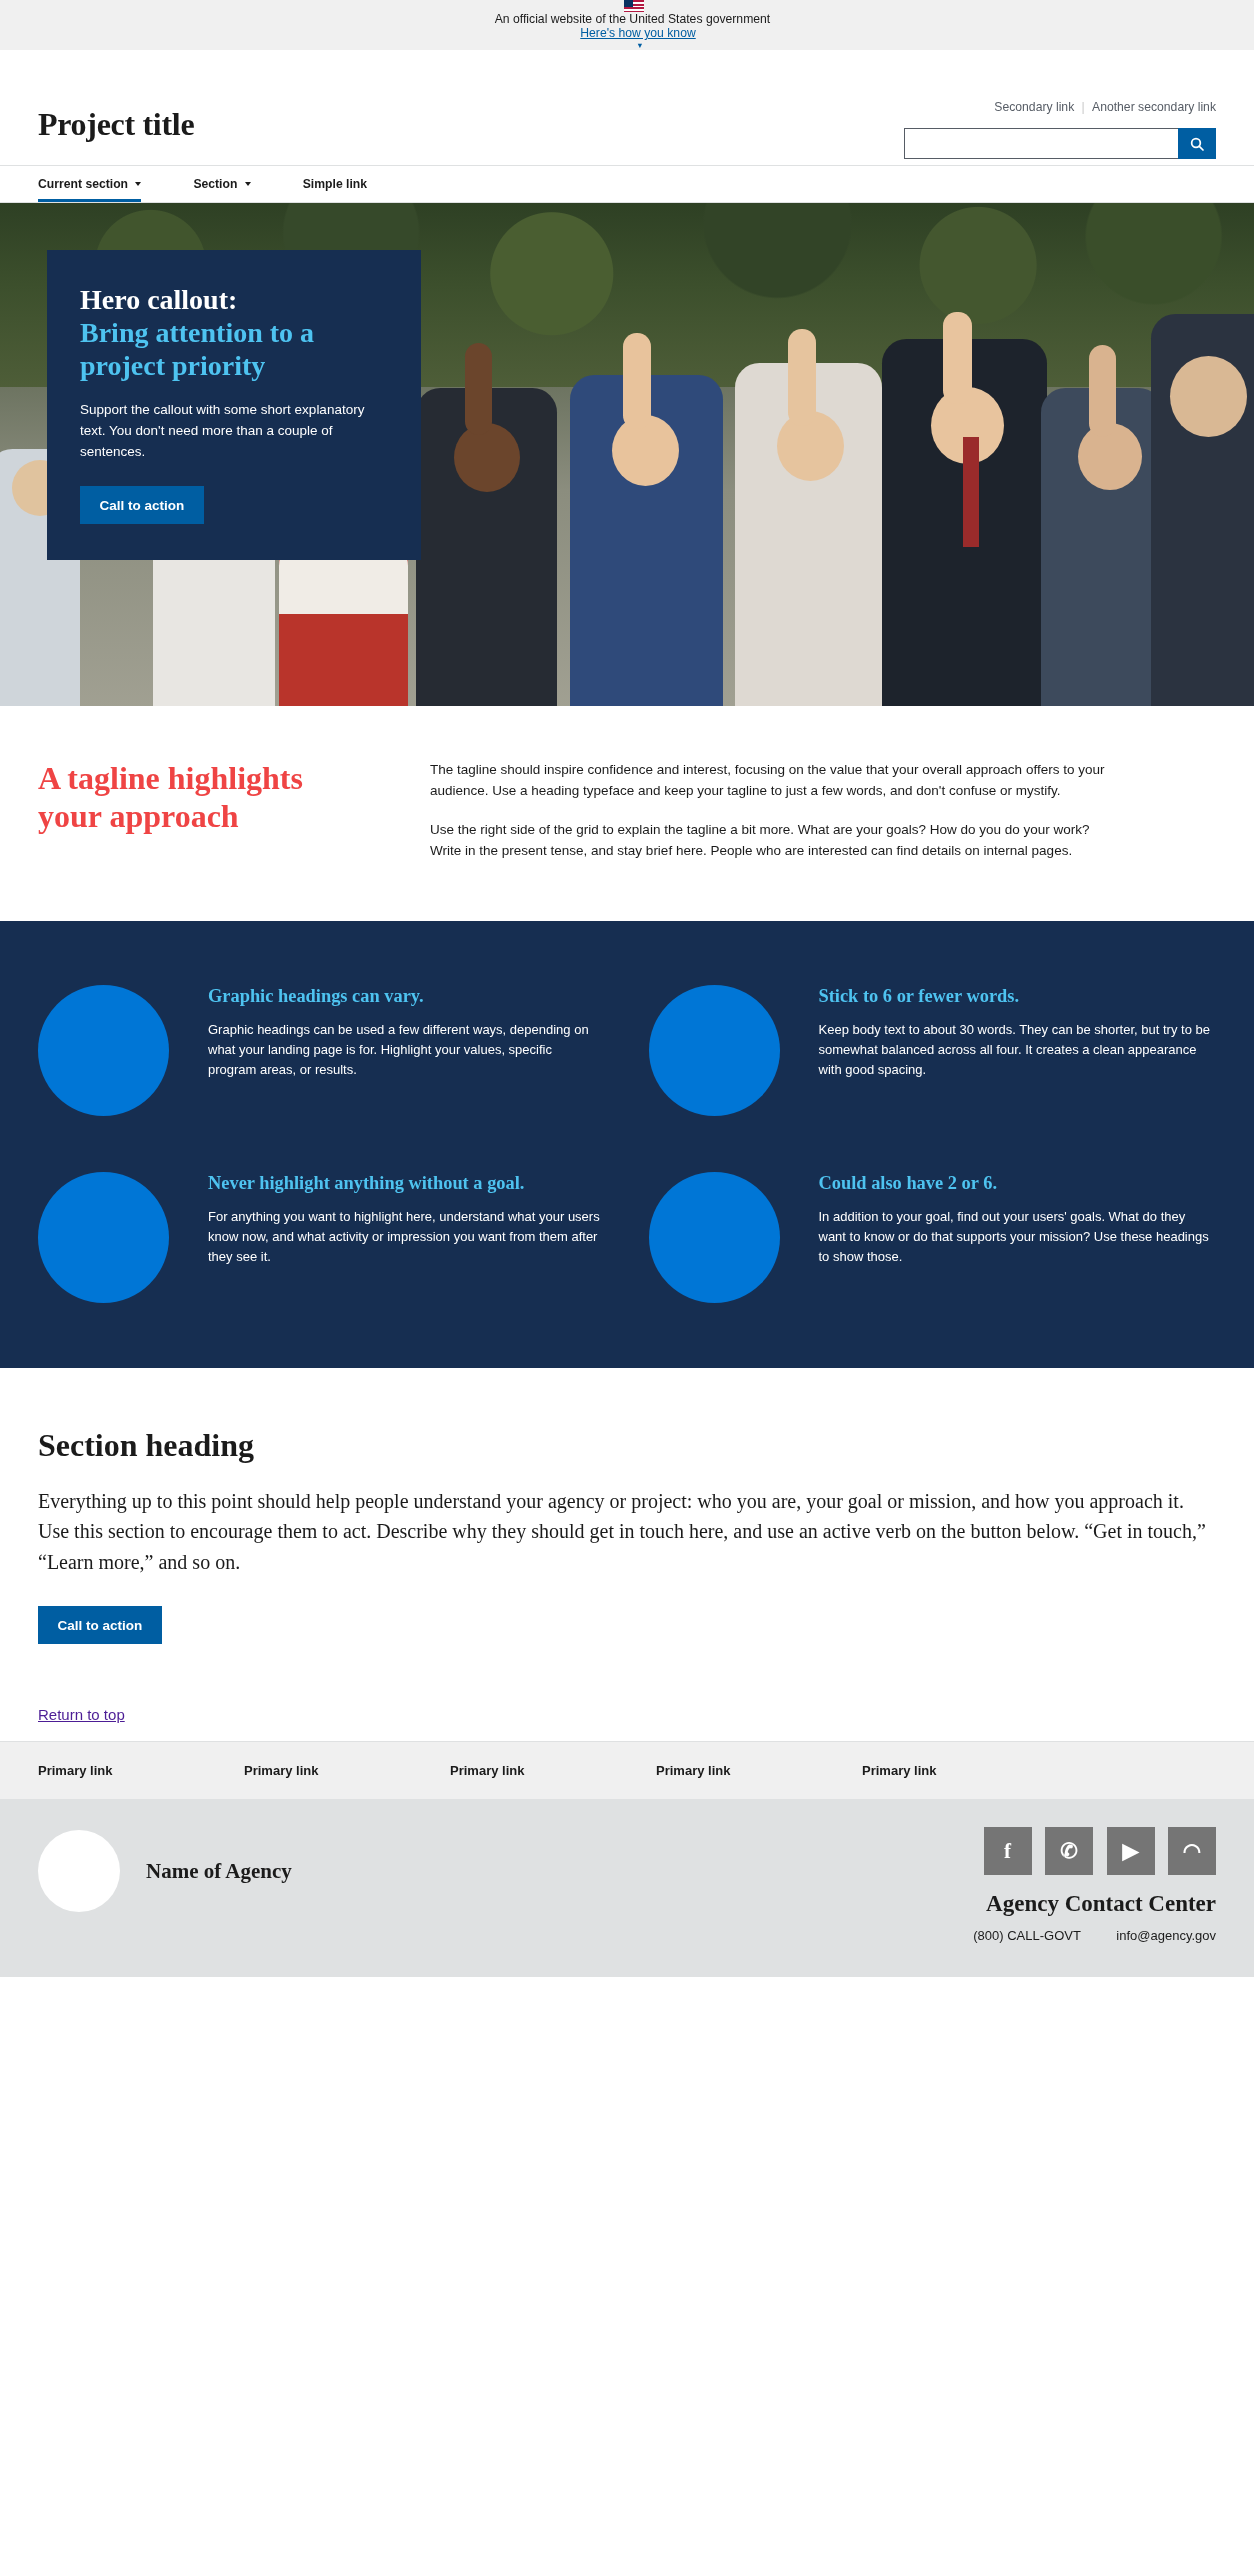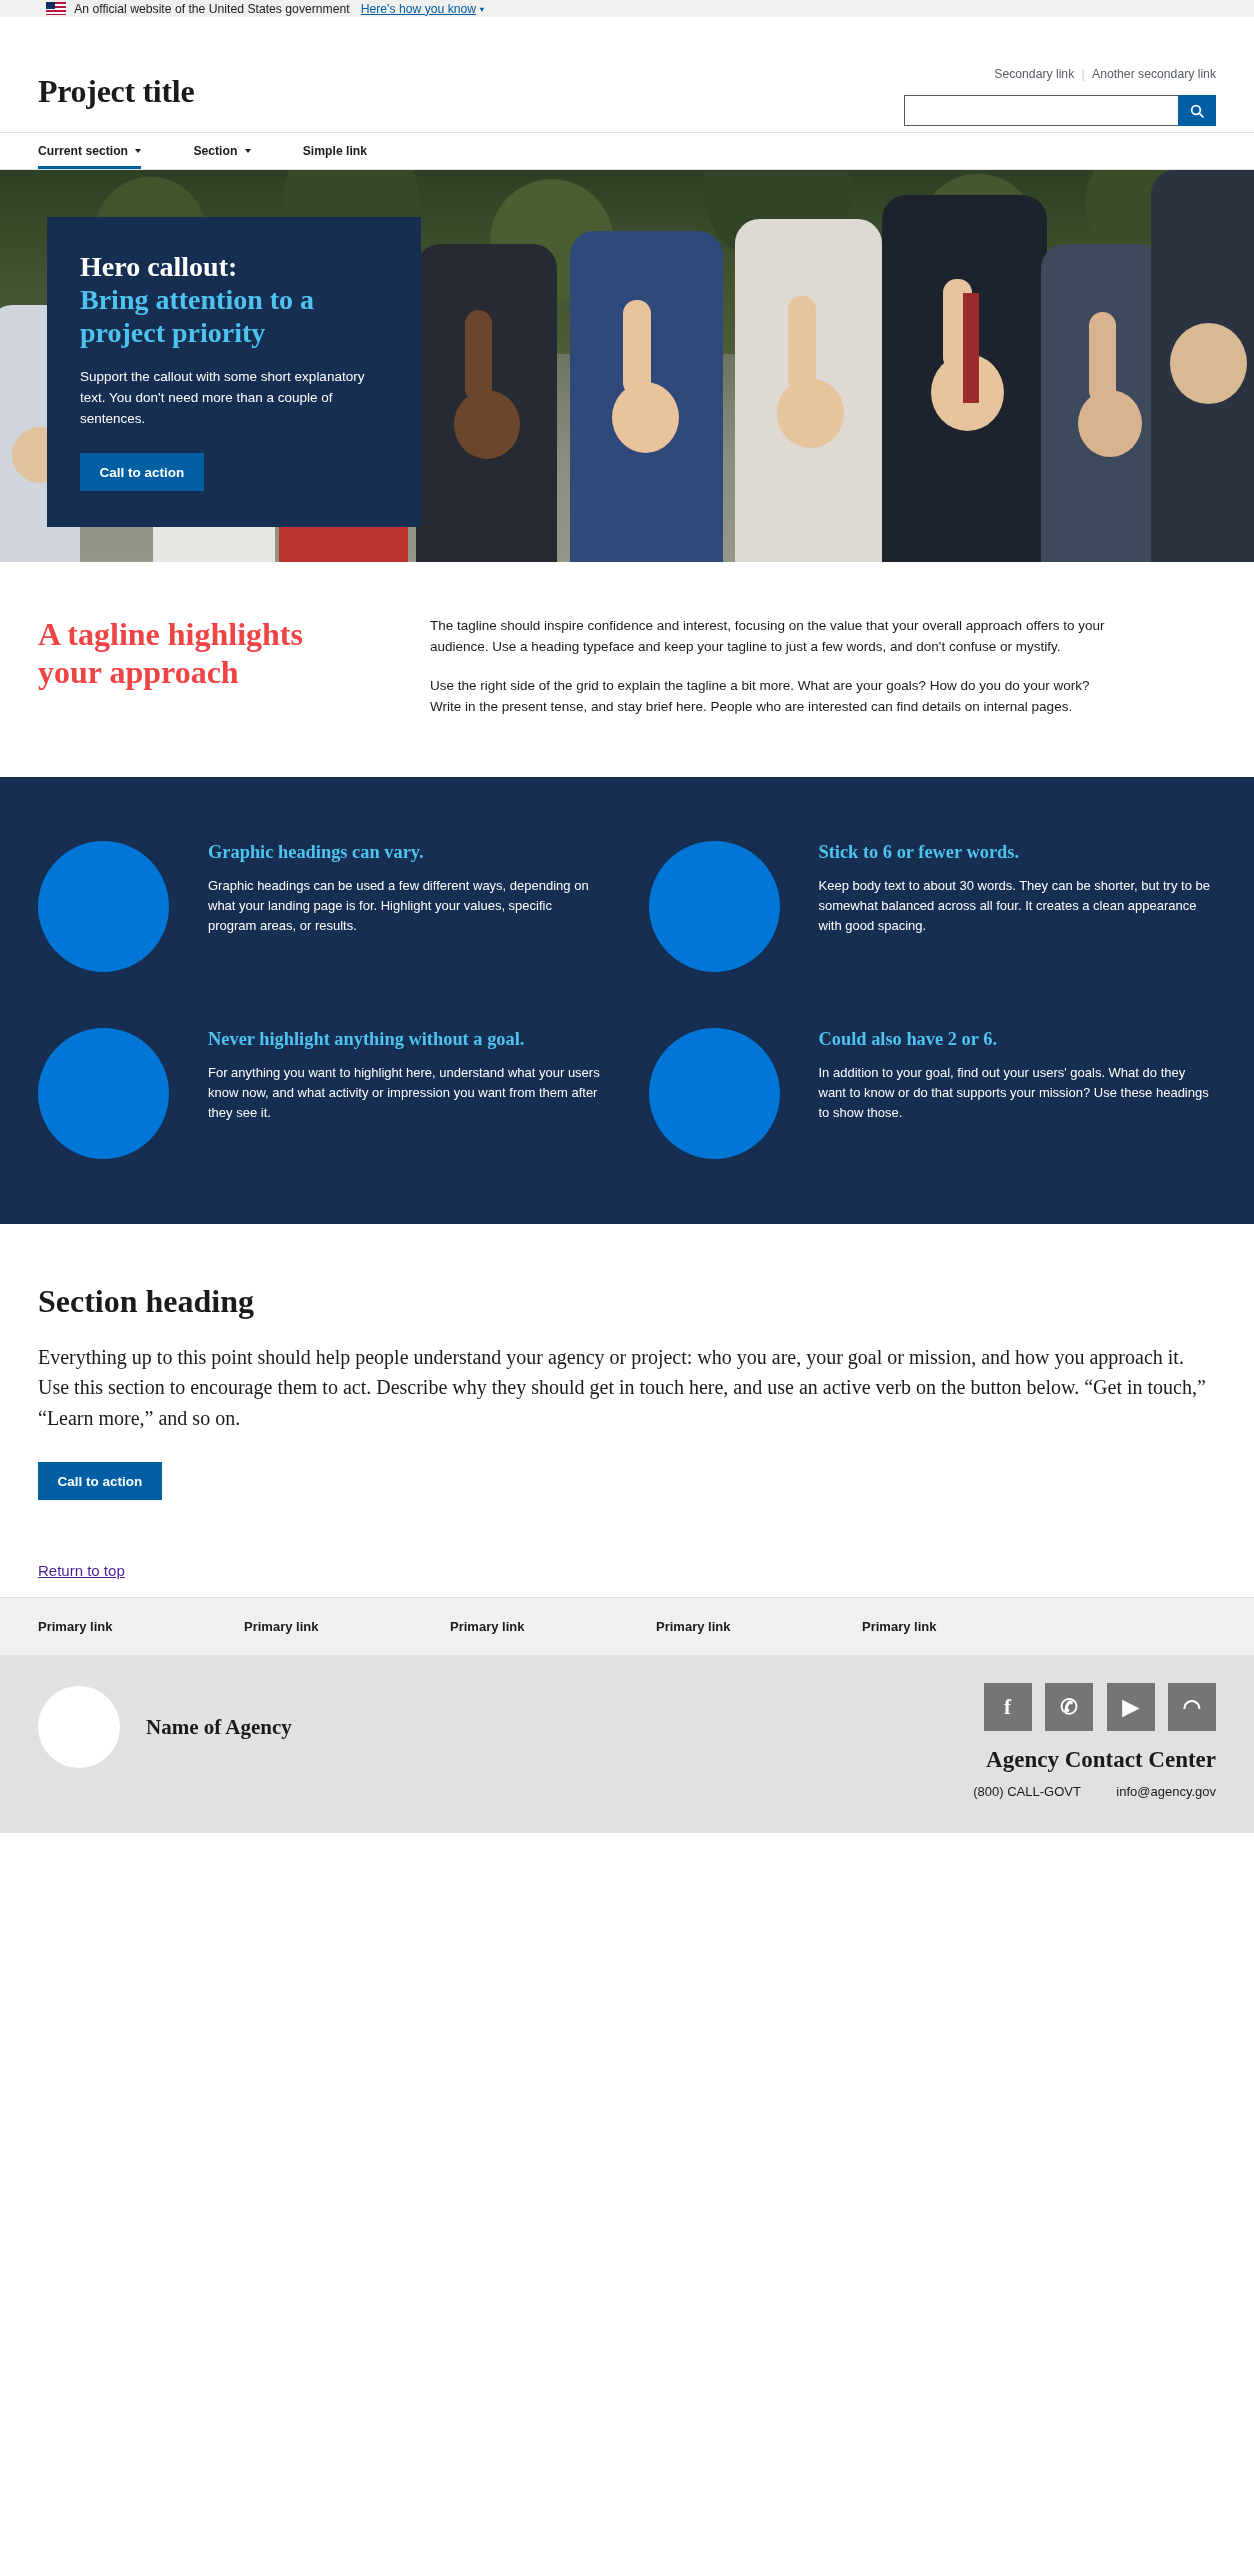--- a/index.html
+++ b/index.html
@@ -8,26 +8,27 @@
     background: #ffffff;
     font-family: "Liberation Sans", sans-serif;
     color: #1b1b1b;
     -webkit-font-smoothing: antialiased;
   }
   .page { width: 1254px; margin: 0 auto; position: relative; }
 
   
   .gov-banner {
     background: #f0f0f0;
-    height: 17px;
+    height: 50px;
     display: flex;
     align-items: center;
-    padding-left: 46px;
+    padding-left: 22px;
     font-size: 12.2px;
     color: #1b1b1b;
+    flex-direction: column;
   }
   .flag {
     width: 19.6px; height: 12.2px; margin-right: 8.6px;
     display: inline-block; position: relative;
     background: linear-gradient(#b31942 0 15.4%, #fff 15.4% 30.8%, #b31942 30.8% 46.2%, #fff 46.2% 61.6%, #b31942 61.6% 77%, #fff 77% 92.4%, #b31942 92.4% 100%);
   }
   .flag:after {
     content:""; position:absolute; left:0; top:0; width:8.6px; height:6.7px; background:#0a3161;
   }
   .gov-banner .btxt { margin-right: 11px; }
@@ -119,21 +120,21 @@
     border-left: 3.7px solid transparent;
     border-right: 3.7px solid transparent;
     border-top: 4.3px solid #1b1b1b;
     display: inline-block;
   }
   .nav-item.plain { font-weight: bold; }
 
   
   .hero {
     position: relative;
-    height: 392px;
+    height: 503px;
     overflow: hidden;
     background: #bef264;
   }
   .hero-photo { position: absolute; inset: 0; }
   .hero-sky {
     position: absolute; left:0; top:0; width:100%; height: 202px;
     background: linear-gradient(#2e4024 0%, #3c4f2c 40%, #51603a 100%);
   }
   .hero-trees {
     position:absolute; left:0; top:0; width:100%; height: 208px;

